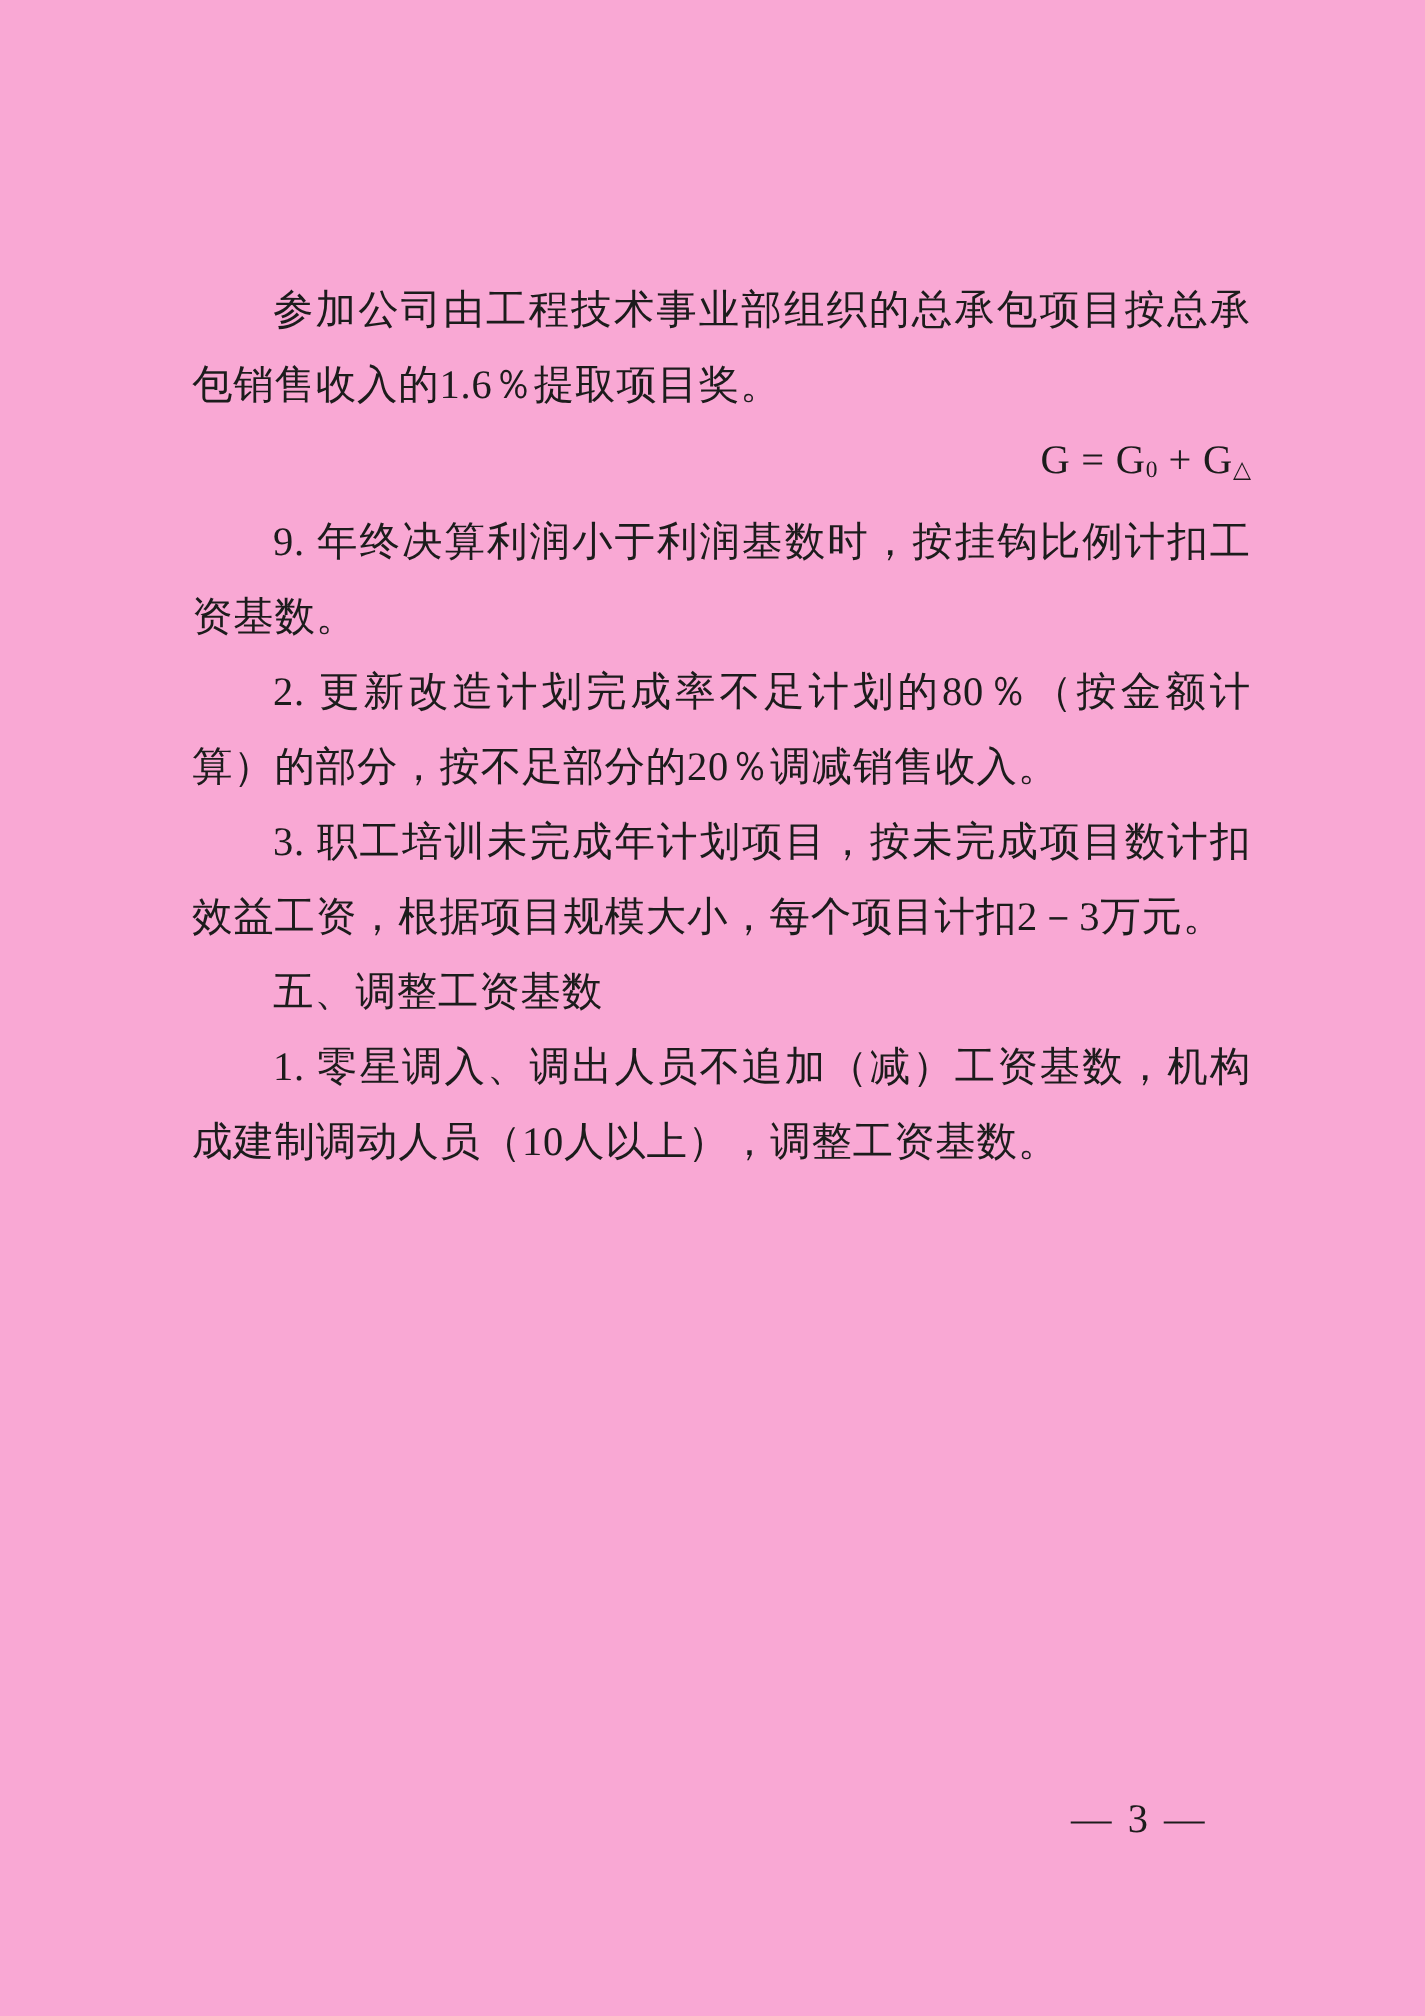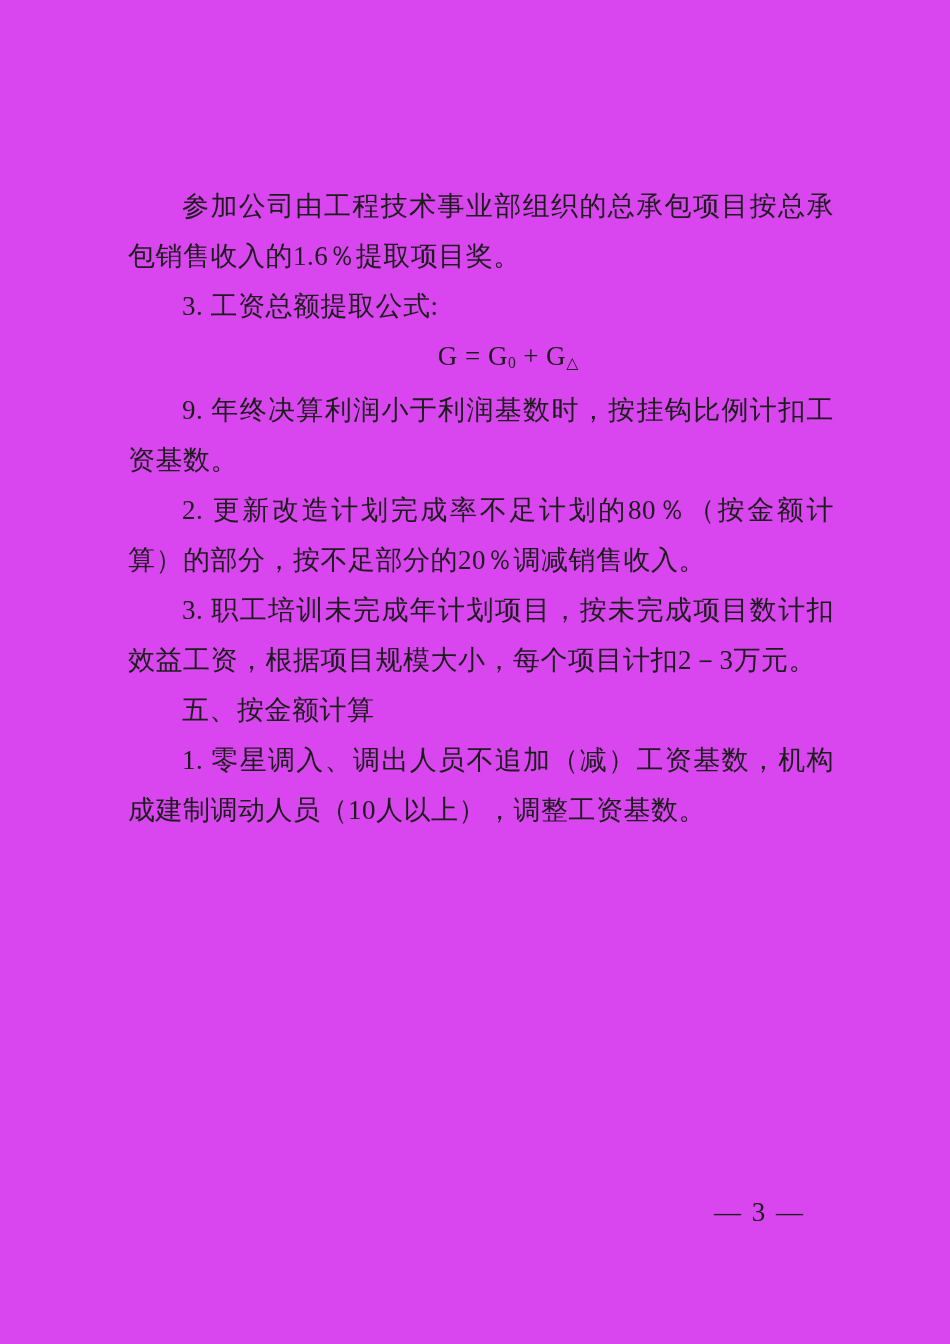--- a/index.html
+++ b/index.html
@@ -7,42 +7,42 @@
     width: 950px;
     height: 1344px;
     background: #ffffff;
     overflow: hidden;
     font-family: "Liberation Serif", "DejaVu Serif", serif;
   }
   .page {
     position: relative;
     width: 950px;
     height: 1344px;
-    background: #d946ef;
+    background: #f9a8d4;
     color: #1c1c1c;
   }
   .doc-content {
     position: absolute;
     left: 128px;
     top: 181px;
     width: 706px;
   }
   .para {
     margin: 0;
     font-size: 27px;
     line-height: 50px;
     text-align: justify;
     text-justify: inter-character;
     text-indent: 2em;
     letter-spacing: 0.5px;
     color: #1c1c1c;
     word-break: break-all;
   }
   .para.formula {
-    text-align: center;
+    text-align: right;
     font-family: "Liberation Serif", "DejaVu Serif", serif;
   }
   .sub {
     font-size: 0.58em;
     vertical-align: baseline;
     position: relative;
     bottom: -0.22em;
     letter-spacing: 0;
   }
   .page-number {
@@ -55,22 +55,21 @@
     letter-spacing: 2px;
     white-space: nowrap;
   }
 </style>
 </head>
 <body>
 
 <div class="page">
   <div class="doc-content" id="doc-body">
       <p class="para">参加公司由工程技术事业部组织的总承包项目按总承包销售收入的1.6％提取项目奖。</p>
-      <p class="para">3. 工资总额提取公式:</p>
       <p class="para formula">G = G<span class="sub">0</span> + G<span class="sub">△</span></p>
       <p class="para">9. 年终决算利润小于利润基数时，按挂钩比例计扣工资基数。</p>
       <p class="para">2. 更新改造计划完成率不足计划的80％（按金额计算）的部分，按不足部分的20％调减销售收入。</p>
       <p class="para">3. 职工培训未完成年计划项目，按未完成项目数计扣效益工资，根据项目规模大小，每个项目计扣2－3万元。</p>
-      <p class="para">五、按金额计算</p>
+      <p class="para">五、调整工资基数</p>
       <p class="para">1. 零星调入、调出人员不追加（减）工资基数，机构成建制调动人员（10人以上），调整工资基数。</p>
     </div>
   <div class="page-number">— 3 —</div>
 </div>
 
 </body></html>

